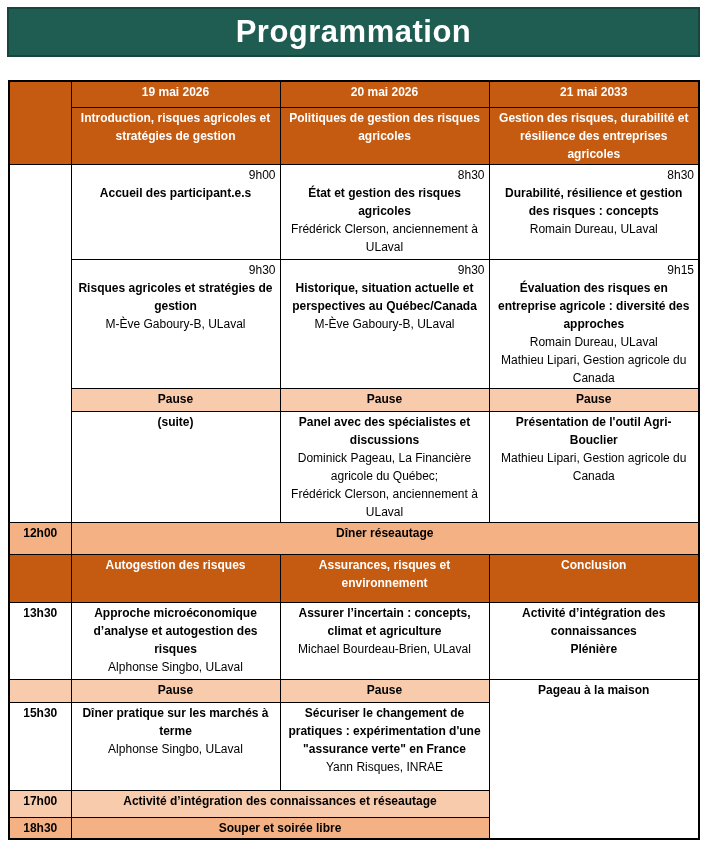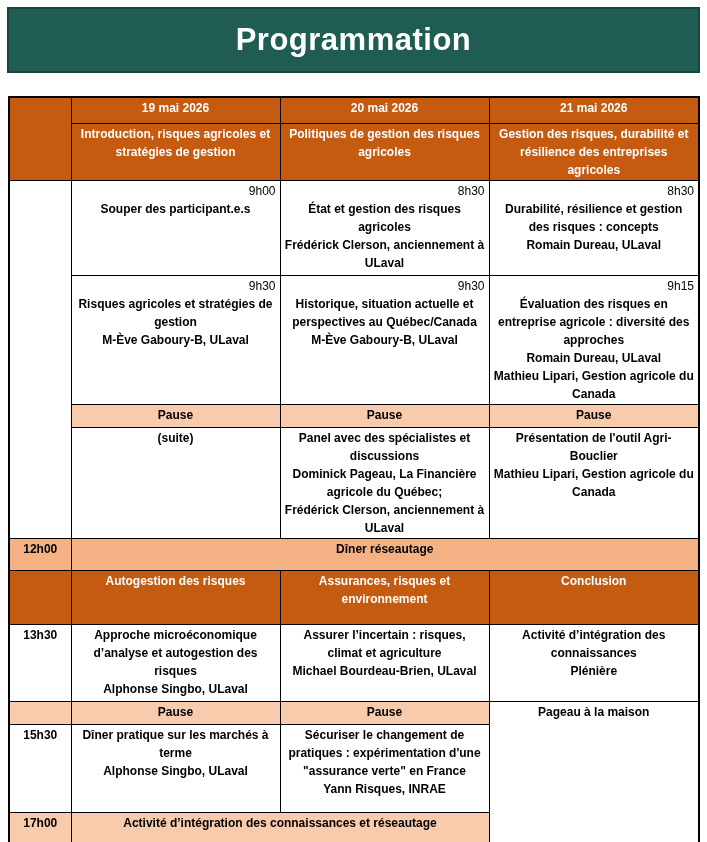--- a/index.html
+++ b/index.html
@@ -14,21 +14,21 @@
   *{box-sizing:border-box;}
   html,body{margin:0;padding:0;}
   body{
     width:707px;height:842px;
     background:var(--paper);
     font-family:"Liberation Sans",sans-serif;
     color:var(--ink);
   }
   .title-bar{
     margin:7px 7px 0 7px;
-    height:66px;
+    height:50px;
     background:var(--teal);
     border:2px solid var(--teal-border);
     display:flex;align-items:center;justify-content:center;
   }
   .title-bar h1{
     margin:0;
     color:#fff;
     font-size:31px;
     font-weight:700;
     letter-spacing:0.5px;
@@ -58,21 +58,21 @@
   }
   td.time-cell{
     font-weight:700;
     font-size:12.5px;
   }
   td.v-mid{vertical-align:middle;}
   .bg-light{background:var(--peach-light);}
   .bg-med{background:var(--peach-med);}
   .s-time{font-weight:400;text-align:right;}
   .s-title{font-weight:700;}
-  .s-speaker{font-weight:700;}
+  .s-speaker{font-weight:400;}
   .multiline{white-space:pre-line;}
   .pause-cell{font-weight:700;vertical-align:middle;}
   .suite-cell{font-weight:700;vertical-align:middle;margin-left:12px;}
   .span-label{font-weight:700;vertical-align:middle;}
   .return-cell{font-weight:700;vertical-align:top;padding-top:4px;}
 </style>
 </head>
 <body>
 
 <div class="title-bar">
@@ -85,34 +85,34 @@
       <col style="width:209px">
       <col style="width:209px">
       <col style="width:210px">
   </colgroup>
 
   <tbody>
       <tr style="height:26px">
     <td class="hdr" rowspan="2"></td>
     <td class="hdr">19 mai 2026</td>
     <td class="hdr">20 mai 2026</td>
-    <td class="hdr">21 mai 2026</td>
+    <td class="hdr">21 mai 2033</td>
   </tr>
 
   <tr style="height:57px">
     <td class="hdr">Introduction, risques agricoles et stratégies de gestion</td>
     <td class="hdr">Politiques de gestion des risques agricoles</td>
     <td class="hdr">Gestion des risques, durabilité et résilience des entreprises agricoles</td>
   </tr>
 
   <tr style="height:95px">
     <td rowspan="4"></td>
     <td>
       <div class="s-time">9h00</div>
-      <div class="s-title">Souper des participant.e.s</div>
+      <div class="s-title">Accueil des participant.e.s</div>
     </td>
     <td>
       <div class="s-time">8h30</div>
       <div class="s-title">État et gestion des risques agricoles</div>
       <div class="s-speaker multiline">Frédérick Clerson, anciennement à ULaval</div>
     </td>
     <td>
       <div class="s-time">8h30</div>
       <div class="s-title">Durabilité, résilience et gestion des risques : concepts</div>
       <div class="s-speaker multiline">Romain Dureau, ULaval</div>
@@ -155,35 +155,35 @@
       <div class="s-title">Présentation de l'outil Agri-Bouclier</div>
       <div class="s-speaker multiline">Mathieu Lipari, Gestion agricole du Canada</div>
     </td>
   </tr>
 
   <tr style="height:32px">
     <td class="time-cell v-mid bg-med">12h00</td>
     <td class="span-label bg-med" colspan="3">Dîner réseautage</td>
   </tr>
 
-  <tr style="height:54px">
+  <tr style="height:48px">
     <td class="hdr"></td>
     <td class="hdr">Autogestion des risques</td>
     <td class="hdr">Assurances, risques et environnement</td>
     <td class="hdr">Conclusion</td>
   </tr>
 
   <tr style="height:77px">
     <td class="time-cell">13h30</td>
     <td>
       <div class="s-title">Approche microéconomique d’analyse et autogestion des risques</div>
       <div class="s-speaker multiline">Alphonse Singbo, ULaval</div>
     </td>
     <td>
-      <div class="s-title">Assurer l’incertain : risques, climat et agriculture</div>
+      <div class="s-title">Assurer l’incertain : concepts, climat et agriculture</div>
       <div class="s-speaker multiline">Michael Bourdeau-Brien, ULaval</div>
     </td>
     <td>
       <div class="s-title multiline">Activité d’intégration des connaissances
 Plénière</div>
     </td>
   </tr>
 
   <tr style="height:23px">
     <td class="bg-light"></td>
@@ -197,21 +197,21 @@
     <td>
       <div class="s-title">Dîner pratique sur les marchés à terme</div>
       <div class="s-speaker multiline">Alphonse Singbo, ULaval</div>
     </td>
     <td>
       <div class="s-title">Sécuriser le changement de pratiques : expérimentation d'une "assurance verte" en France</div>
       <div class="s-speaker multiline">Yann Risques, INRAE</div>
     </td>
   </tr>
 
-  <tr style="height:42px">
+  <tr style="height:27px">
     <td class="time-cell v-mid bg-light">17h00</td>
     <td class="span-label bg-light" colspan="2">Activité d’intégration des connaissances et réseautage</td>
   </tr>
 
   <tr style="height:18px">
     <td class="time-cell v-mid bg-med">18h30</td>
     <td class="span-label bg-med" colspan="2">Souper et soirée libre</td>
   </tr>
 </tbody>
   </table>

